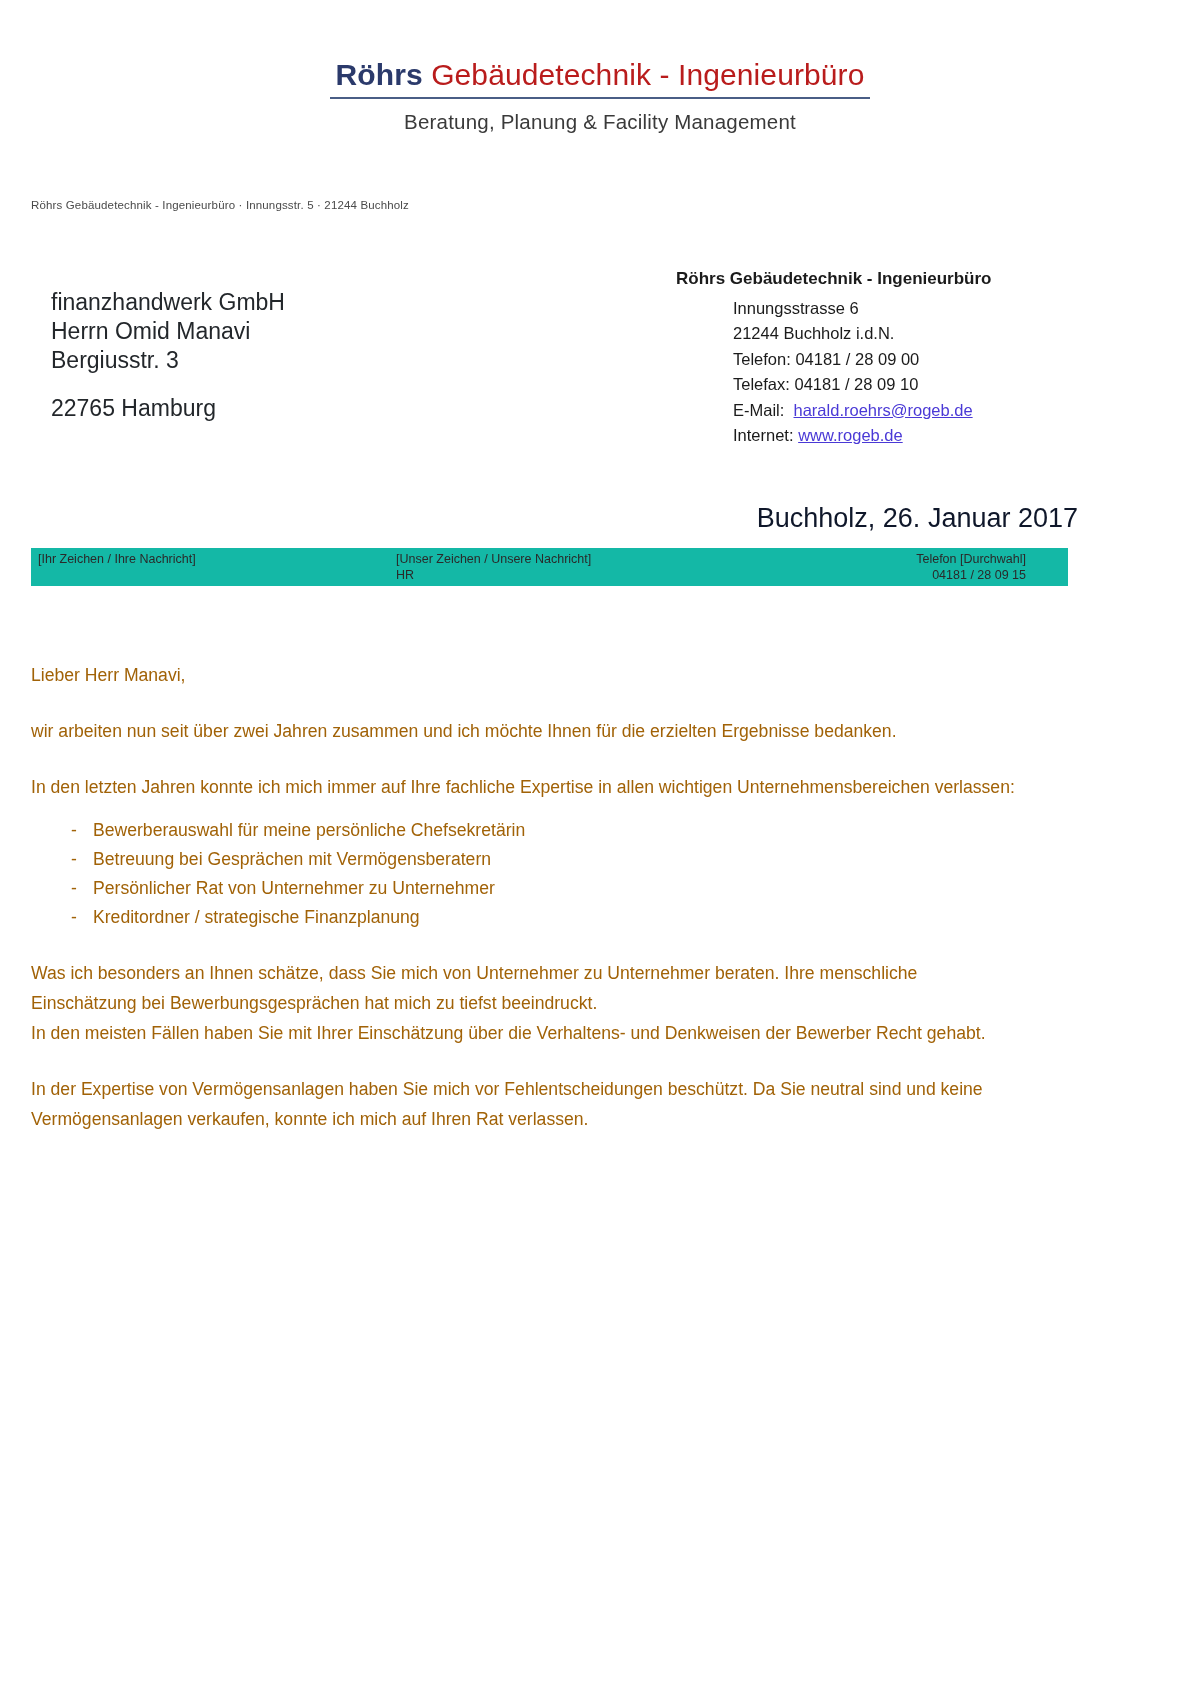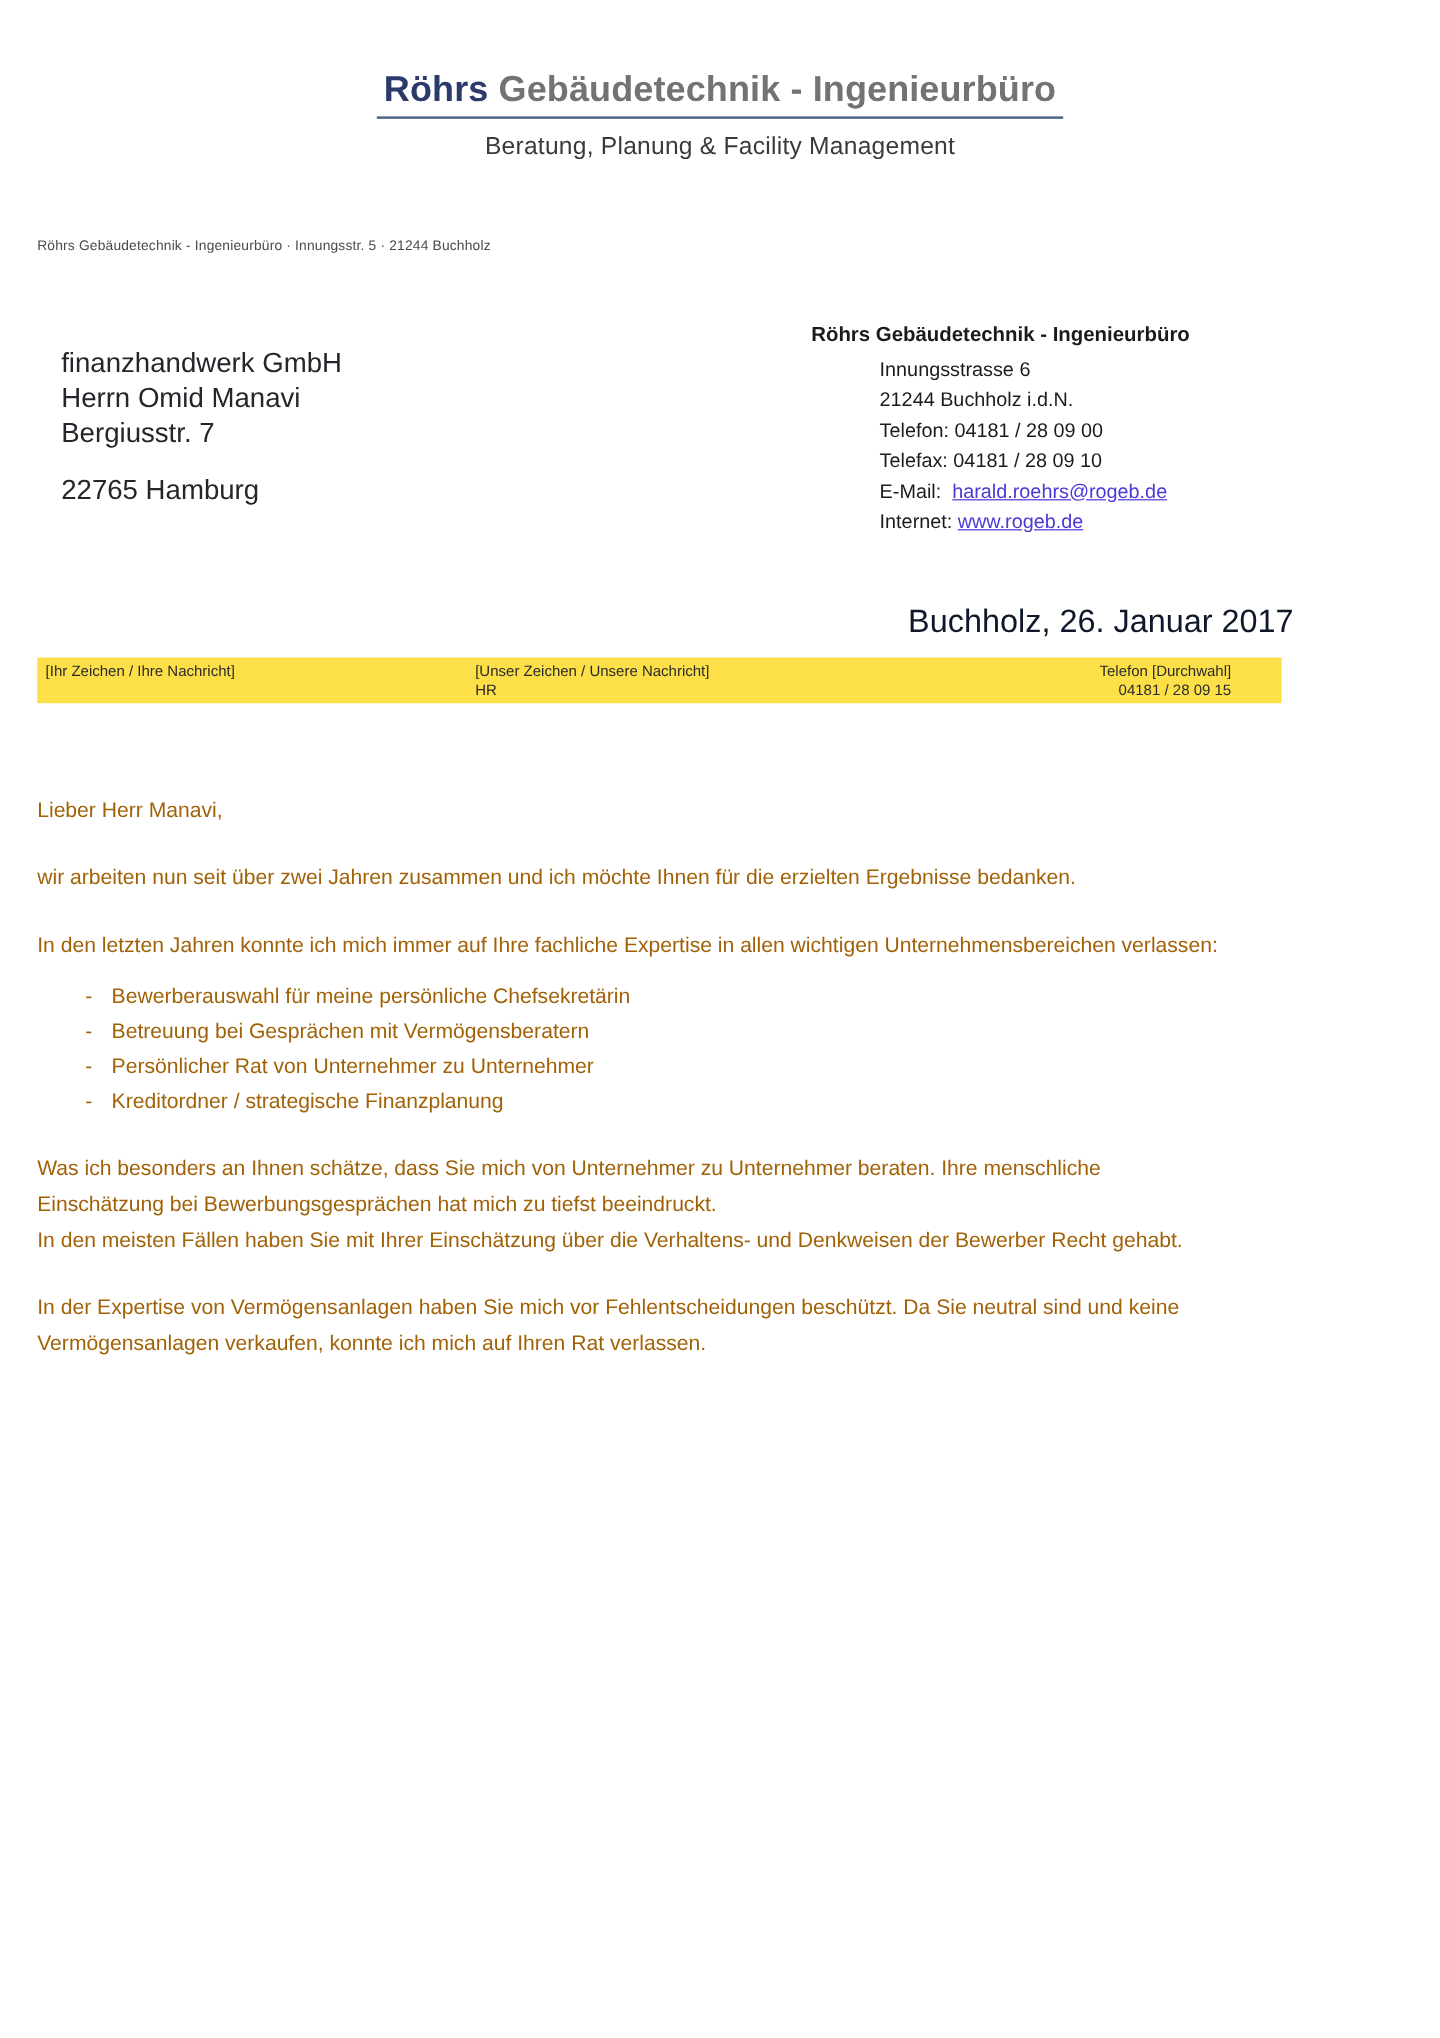--- a/index.html
+++ b/index.html
@@ -34,22 +34,22 @@
     display: inline-block;
     padding: 0 6px 4px 6px;
     border-bottom: 2px solid #4a5e86;
     white-space: nowrap;
   }
   .lh-name {
     color: #2b3a6b;
     font-weight: bold;
   }
   .lh-rest {
-    color: #737373;
-    font-weight: bold;
+    color: #b91c1c;
+    font-weight: normal;
   }
   .lh-sub {
     margin-top: 11px;
     font-size: 20.5px;
     color: #3a3a3a;
     letter-spacing: 0.2px;
     text-align: center;
   }
 
   
@@ -119,21 +119,21 @@
     color: #0f172a;
     white-space: nowrap;
   }
 
   
   .ref-bar {
     position: absolute;
     left: 31px;
     top: 548px;
     width: 1037px;
-    background: #fde047;
+    background: #14b8a6;
     height: 38px;
     font-size: 12.5px;
     color: #2a2a2a;
   }
   .ref-col {
     position: absolute;
     top: 4px;
     line-height: 15.5px;
   }
   .ref-c1 { left: 7px; }
@@ -182,21 +182,21 @@
     <div class="lh-sub">Beratung, Planung &amp; Facility Management</div>
   </div>
 
   <div class="return-line">Röhrs Gebäudetechnik - Ingenieurbüro  ·  Innungsstr. 5 ·  21244 Buchholz</div>
 
   <div class="addr-zone">
 
     <div class="recipient">
       <div>finanzhandwerk GmbH</div>
       <div>Herrn Omid Manavi</div>
-      <div>Bergiusstr. 7</div>
+      <div>Bergiusstr. 3</div>
       <span class="gap"></span>
       <div>22765 Hamburg</div>
     </div>
 
     <div class="sender-block">
       <div class="sb-title">Röhrs Gebäudetechnik - Ingenieurbüro</div>
       <div class="row">Innungsstrasse 6</div>
       <div class="row">21244 Buchholz i.d.N.</div>
       <div class="row"><span class="lbl">Telefon:</span> <span>04181 / 28 09 00</span></div>
       <div class="row"><span class="lbl">Telefax:</span> <span>04181 / 28 09 10</span></div>

